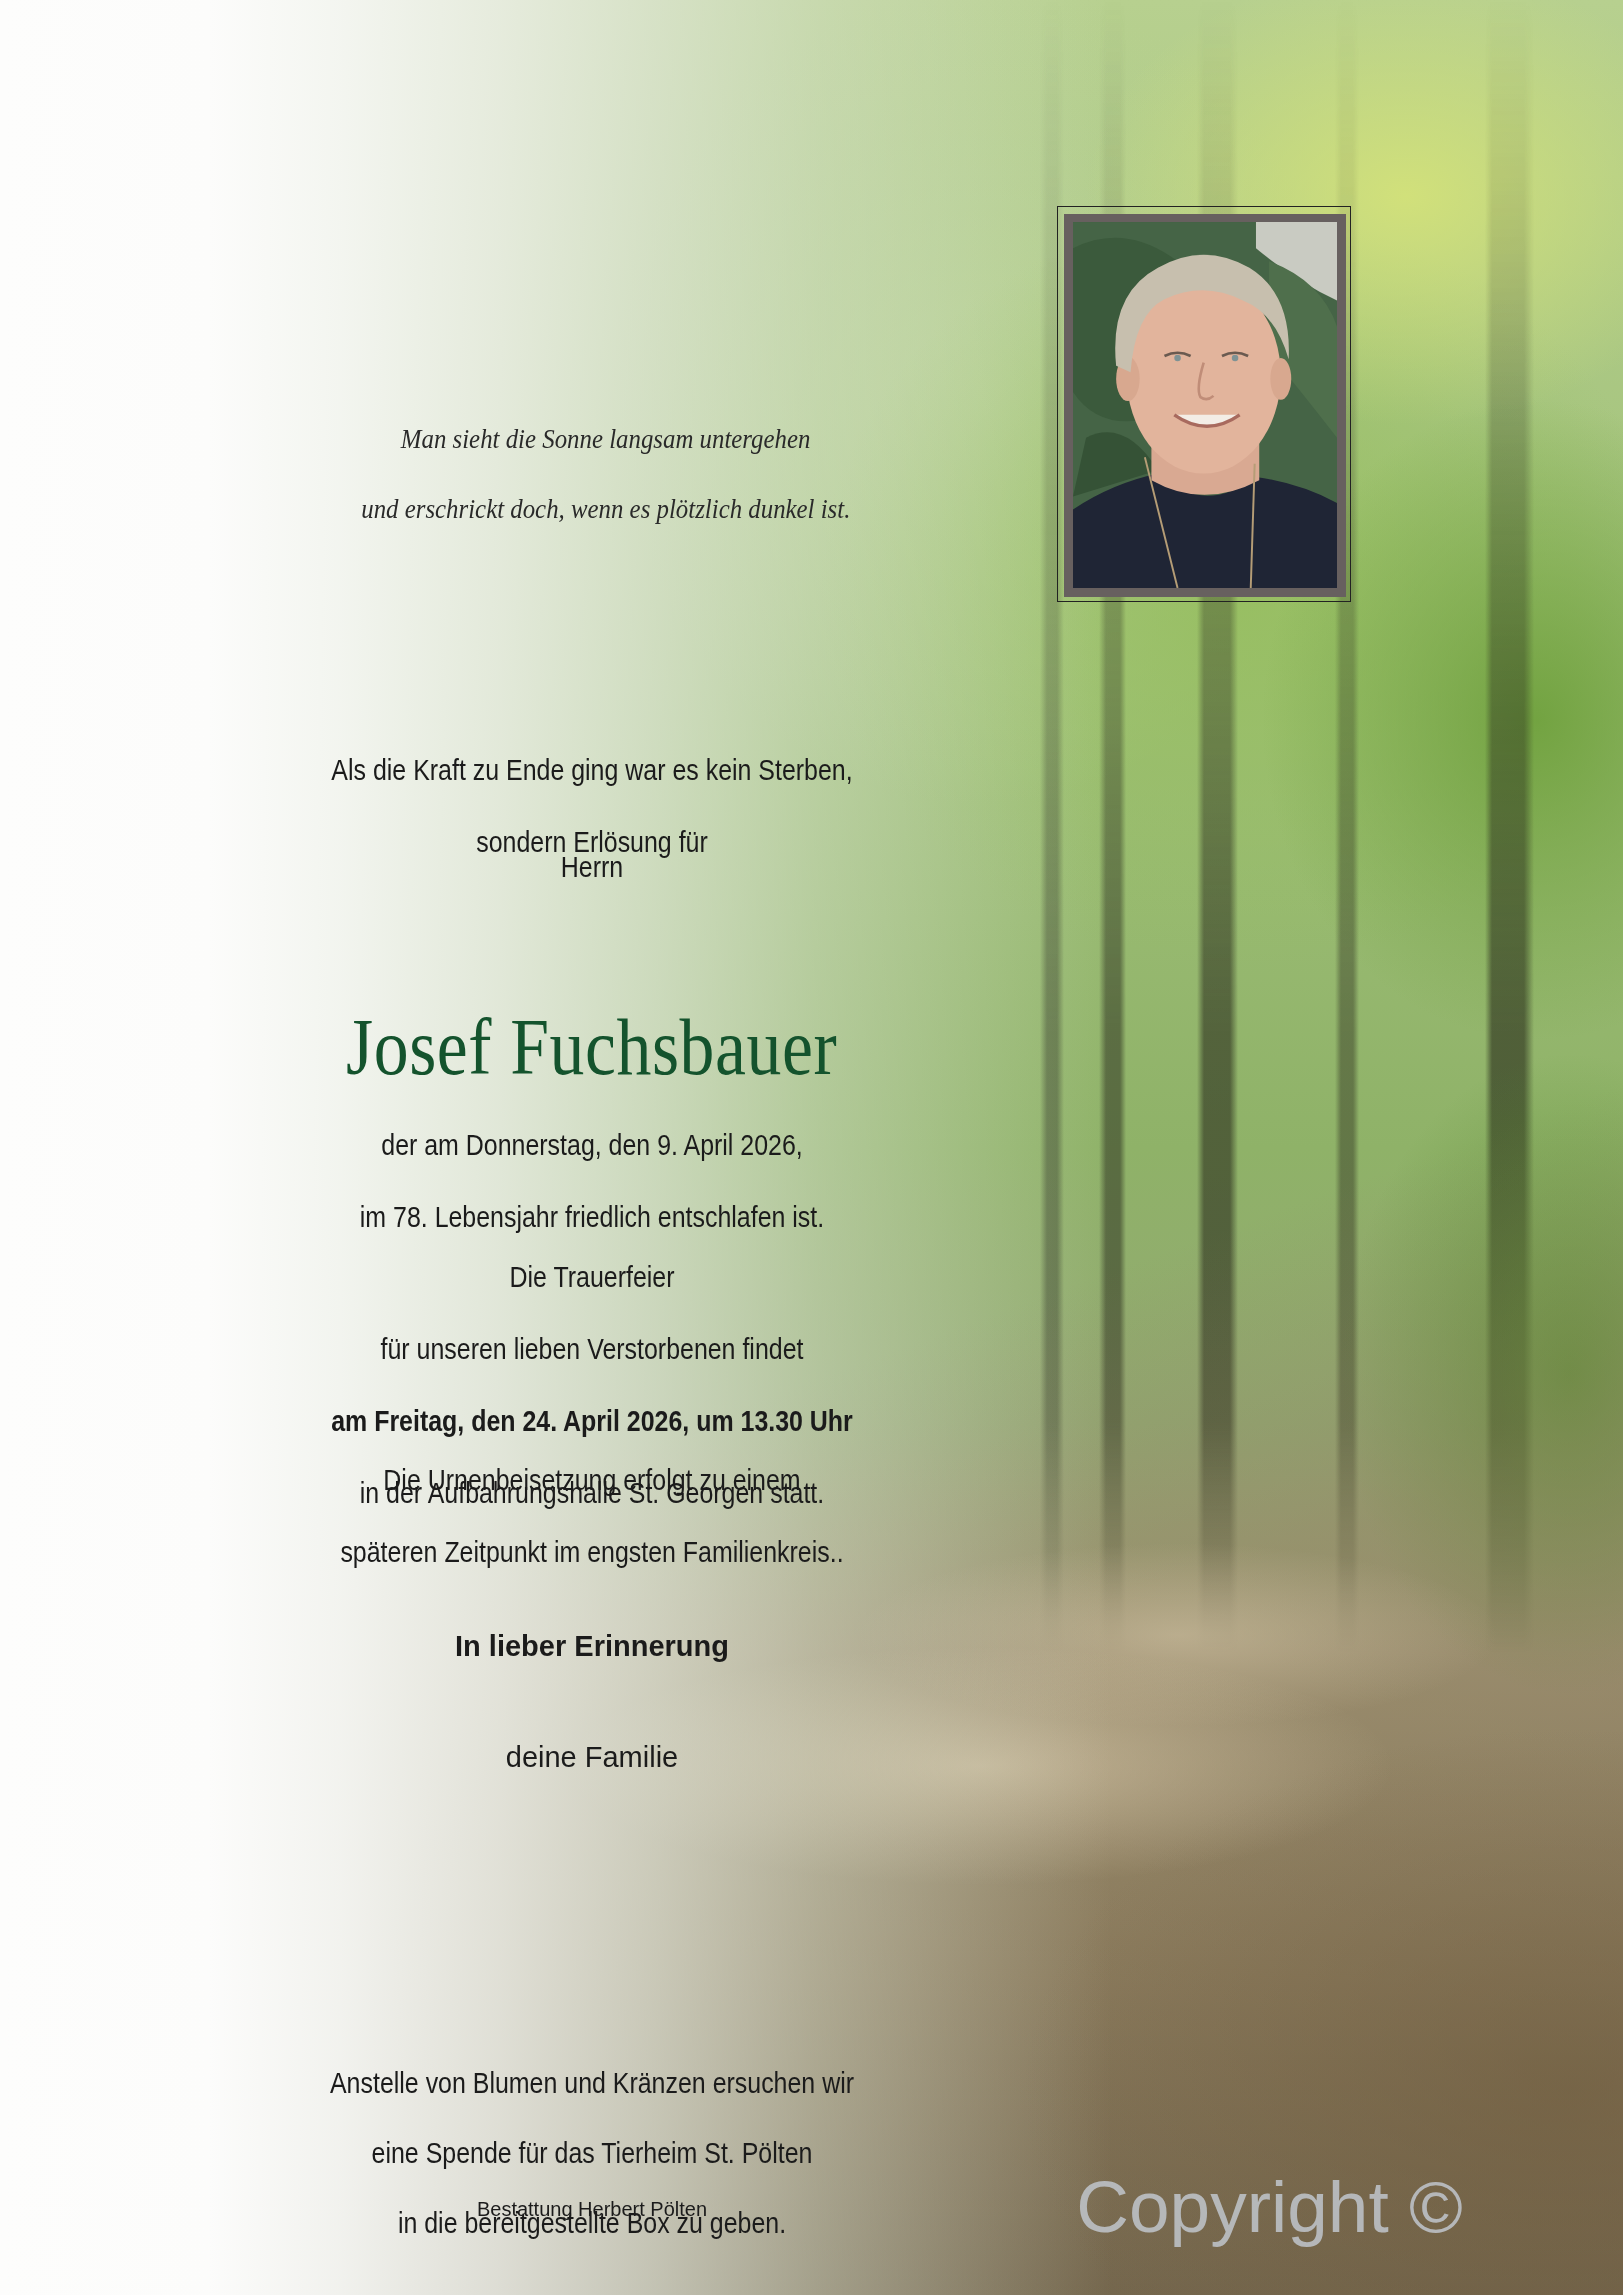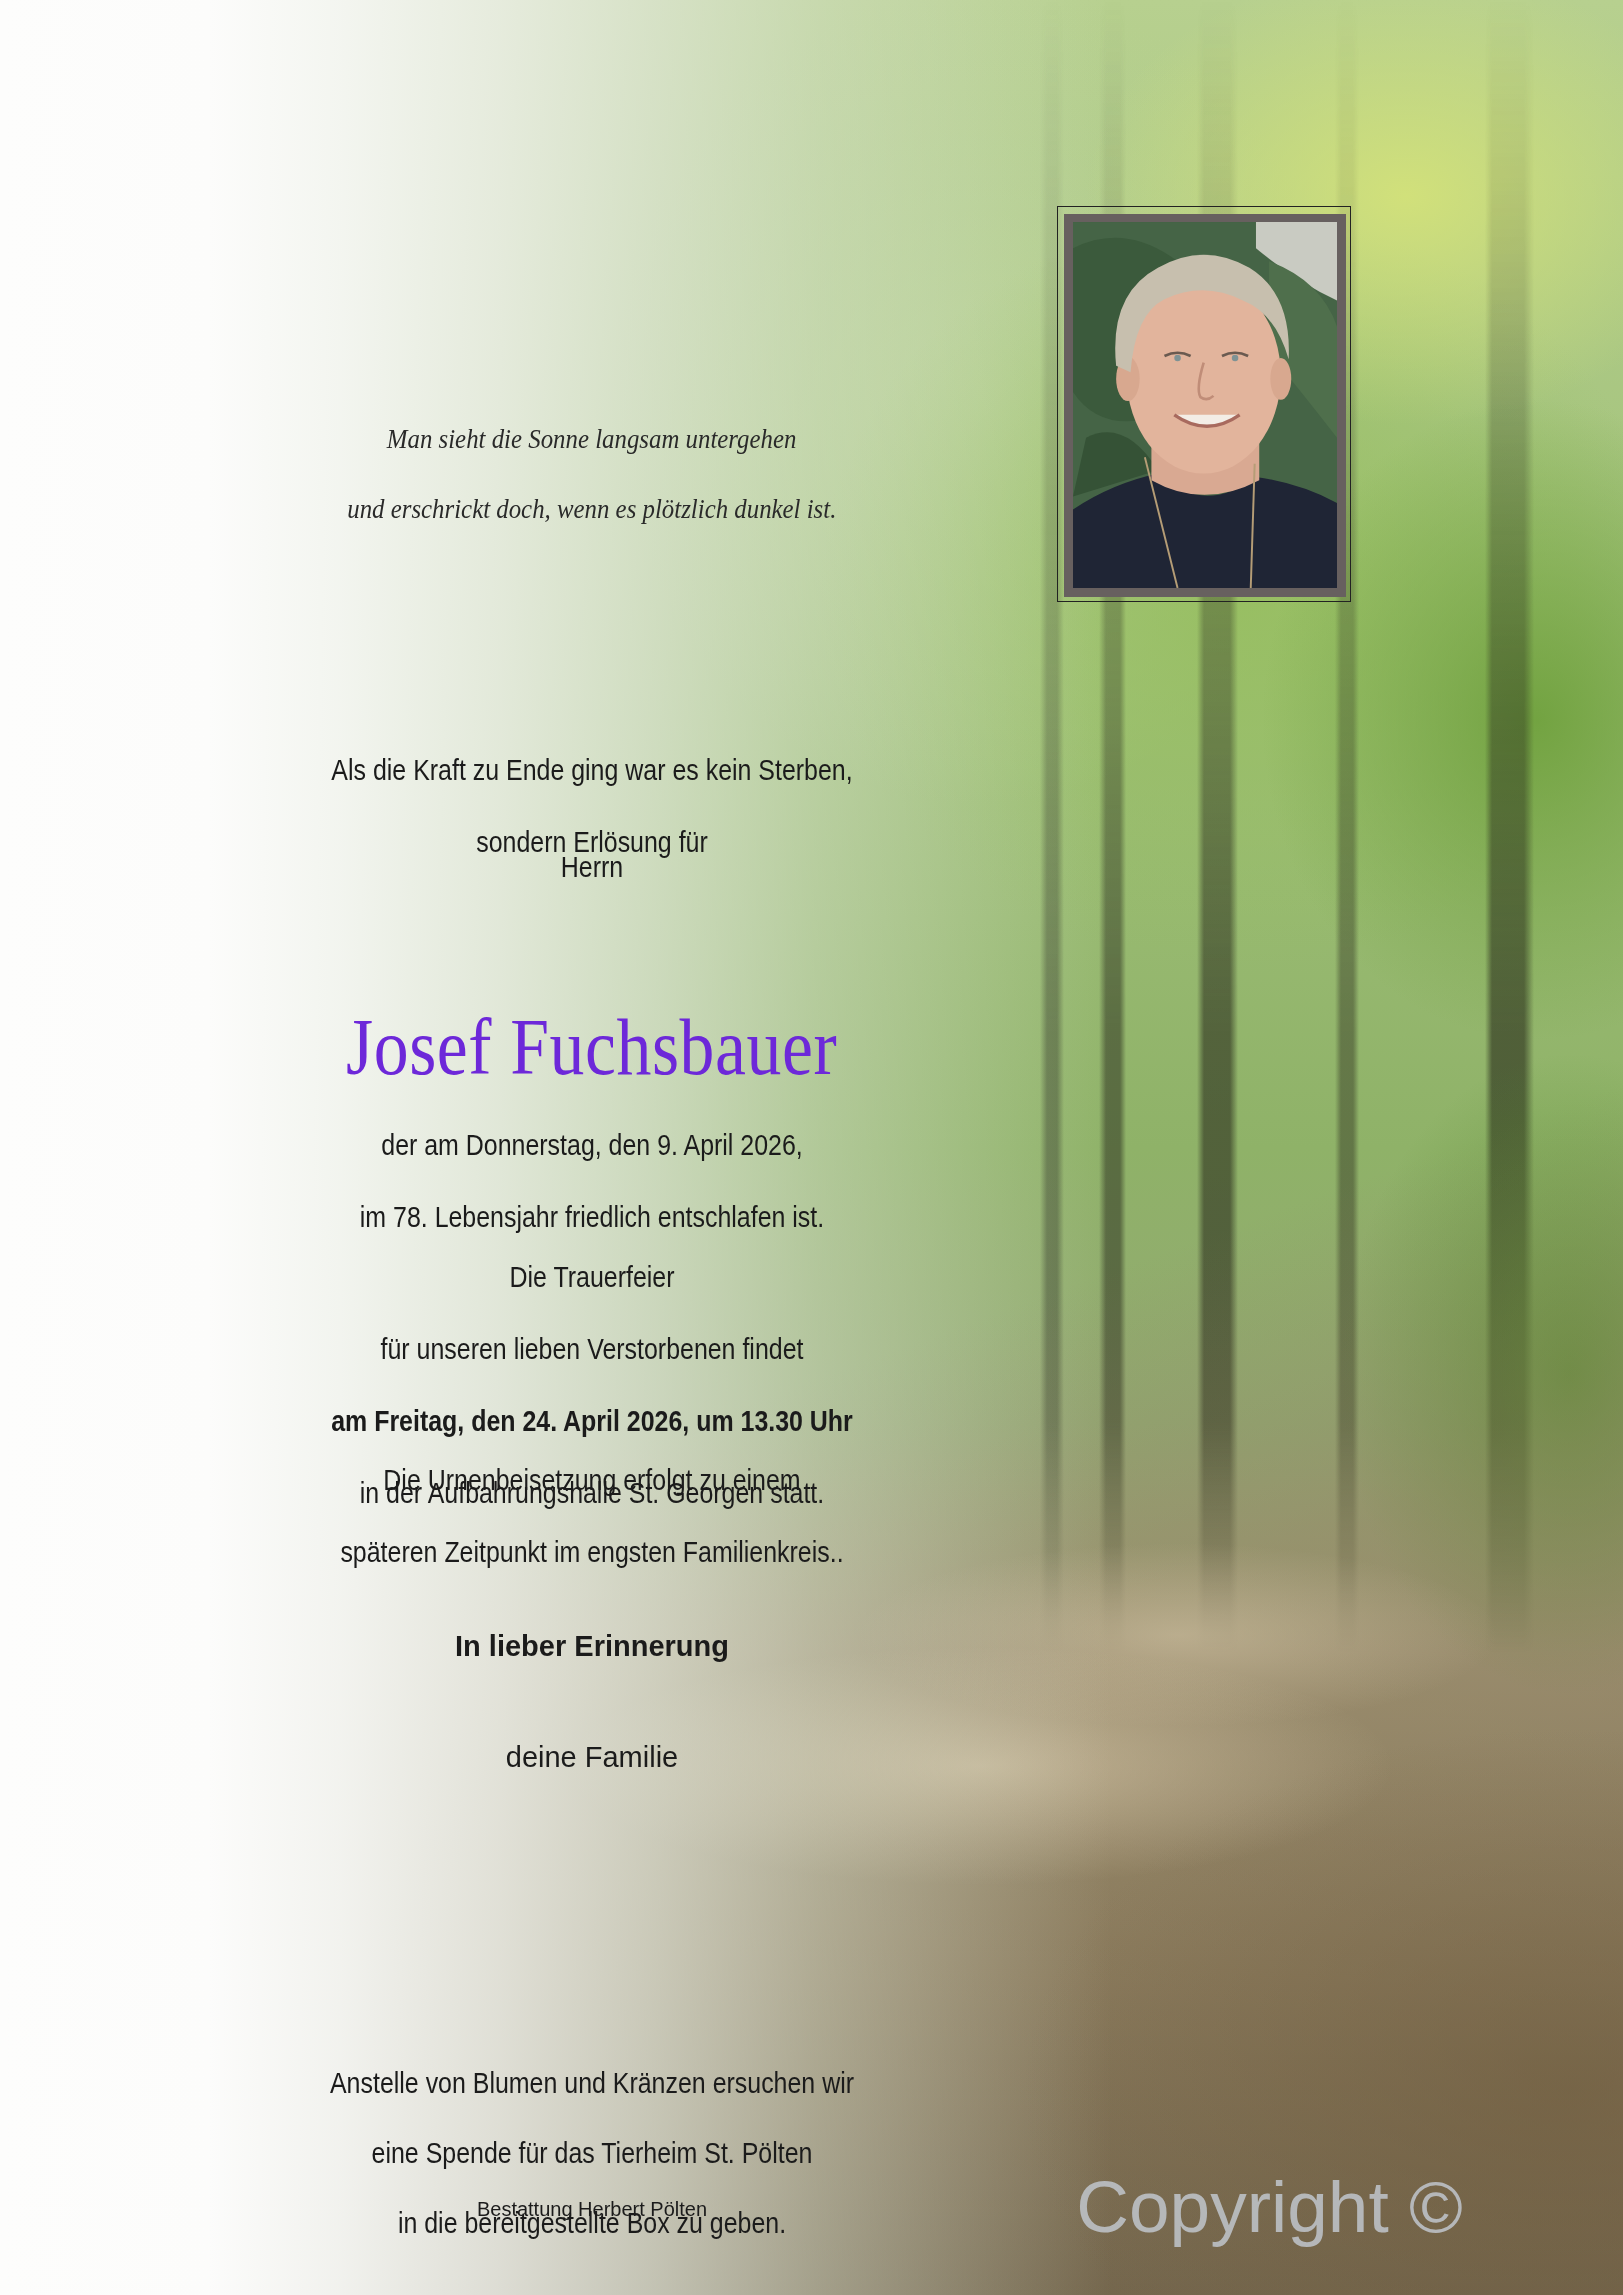--- a/index.html
+++ b/index.html
@@ -70,21 +70,21 @@
   }
   .portrait-photo svg { display: block; }
 
   
   .txt { position: absolute; left: 0; width: 1184px; text-align: center; color: #1b1b1b; white-space: pre-line; }
   .sans { font-family: "Liberation Sans", sans-serif; }
   .cond { transform: scaleX(0.86); transform-origin: 592px 0; }
   .quote { font-family: "Liberation Serif", serif; font-style: italic; font-size: 27px; line-height: 35px; color: #2a2a2a; }
   .quote-inner { display: inline-block; transform: scaleX(0.92); }
   .body-lg { font-size: 29px; line-height: 36px; }
-  .name { font-family: "Liberation Serif", serif; font-size: 81px; line-height: 85px; color: #6d28d9; }
+  .name { font-family: "Liberation Serif", serif; font-size: 81px; line-height: 85px; color: #14532d; }
   .name-inner { display: inline-block; transform: scaleX(0.86); letter-spacing: 0.7px; }
   .bold { font-weight: bold; }
   .small { font-size: 20px; line-height: 23.6px; }
   .copyright {
     position: absolute; left: 1047px; top: 2167px; width: 445px; text-align: center;
     font-family: "Liberation Sans", sans-serif; font-size: 73px; line-height: 79px;
     color: rgba(190,195,200,0.88);
   }
 </style>
 </head>
@@ -127,21 +127,21 @@
 
       <path d="M200 215 Q188 255 195 268 Q205 275 215 266" stroke="#c08d78" stroke-width="4" fill="none"></path>
 
       <path d="M155 295 Q205 330 255 295" stroke="#a86a5e" stroke-width="5" fill="#f3ede6"></path>
 
       <path d="M110 360 L160 560" stroke="#b59d76" stroke-width="3" fill="none"></path>
       <path d="M278 370 L272 560" stroke="#b59d76" stroke-width="3" fill="none"></path>
     </svg>
   </div>
 
-  <div class="txt quote" style="top:387px;">
+  <div class="txt quote" style="top:387px;padding-left:14px;">
     <span class="quote-inner">Man sieht die Sonne langsam untergehen</span><br>
     <span class="quote-inner">und erschrickt doch, wenn es plötzlich dunkel ist.</span>
   </div>
 
   <div class="txt sans body-lg cond" style="top:716px;">
     <span>Als die Kraft zu Ende ging war es kein Sterben,</span><br>
     <span>sondern Erlösung für</span>
   </div>
 
   <div class="txt sans body-lg cond" style="top:849px;">Herrn</div>

